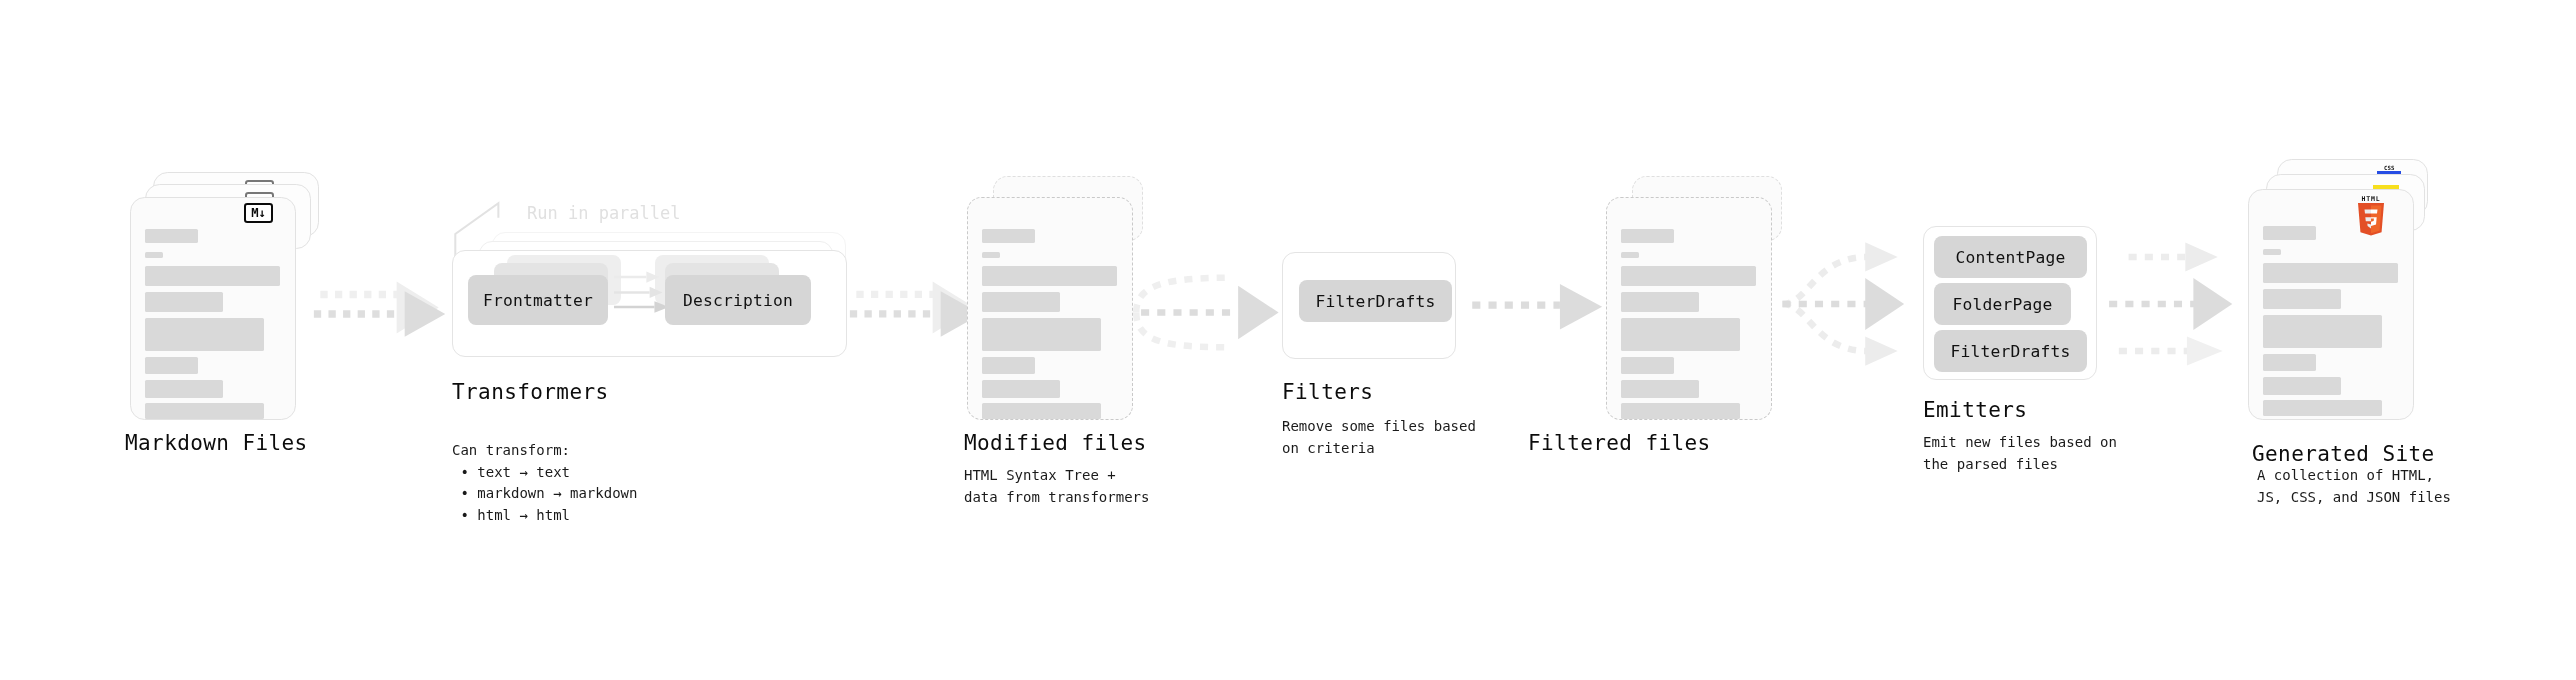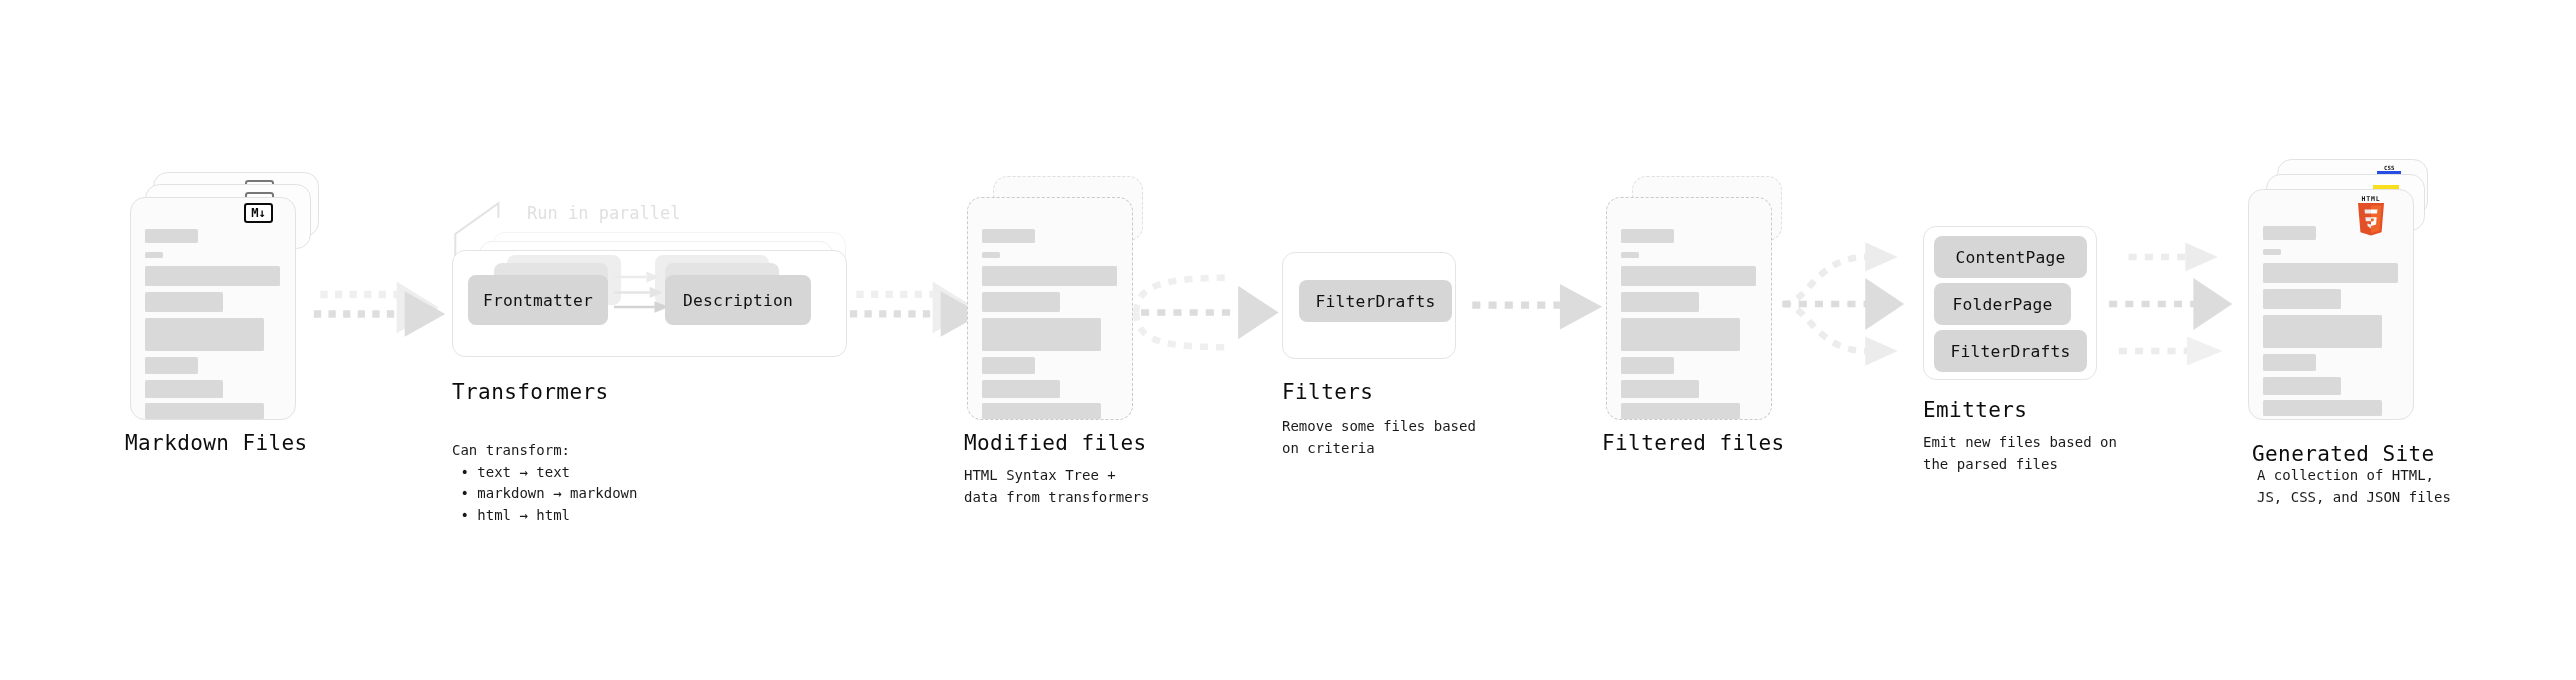--- a/index.html
+++ b/index.html
@@ -194,21 +194,21 @@
     <div class="filecard dashed" style="left:1606px;top:197px;width:166px;height:223px;">
       <div class="skel" style="left:14px;top:31px;width:53px;height:14px;"></div>
       <div class="skel" style="left:14px;top:54px;width:18px;height:5.7px;"></div>
       <div class="skel" style="left:14px;top:68px;width:135px;height:20.3px;"></div>
       <div class="skel" style="left:14px;top:94px;width:78px;height:20.3px;"></div>
       <div class="skel" style="left:14px;top:120px;width:119px;height:32.5px;"></div>
       <div class="skel" style="left:14px;top:159px;width:53px;height:17px;"></div>
       <div class="skel" style="left:14px;top:182px;width:78px;height:18px;"></div>
       <div class="skel" style="left:14px;top:205px;width:119px;height:16.3px;"></div>
     </div>
-    <div class="title" style="left:1602px;top:431px;">Filtered files</div>
+    <div class="title" style="left:1528px;top:431px;">Filtered files</div>
   </div>
 
   <svg class="arrowsvg" style="left:1776px;top:231px;width:146px;height:146px;" viewBox="0 0 180 180">
     <g fill="none" stroke-width="8" stroke-dasharray="10 10">
       <path d="M8 90 C 40 90, 48 32, 112 32" stroke="#ececec"></path>
       <path d="M8 90 C 40 90, 48 148, 112 148" stroke="#ececec"></path>
       <line x1="8" y1="90" x2="114" y2="90" stroke="#dcdcdc"></line>
     </g>
     <polygon points="110,14 150,32 110,50" fill="#ececec"></polygon>
     <polygon points="110,58 158,90 110,122" fill="#dcdcdc"></polygon>

